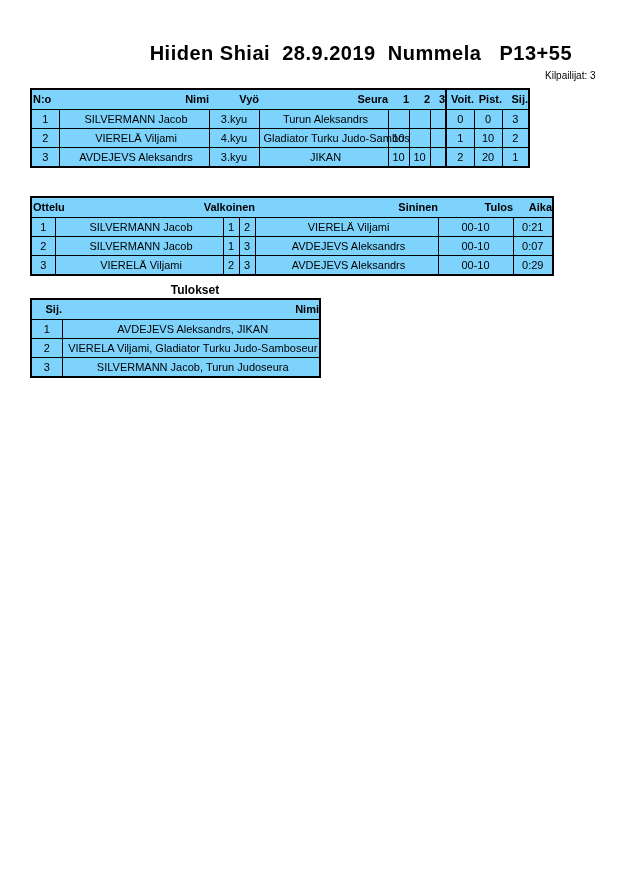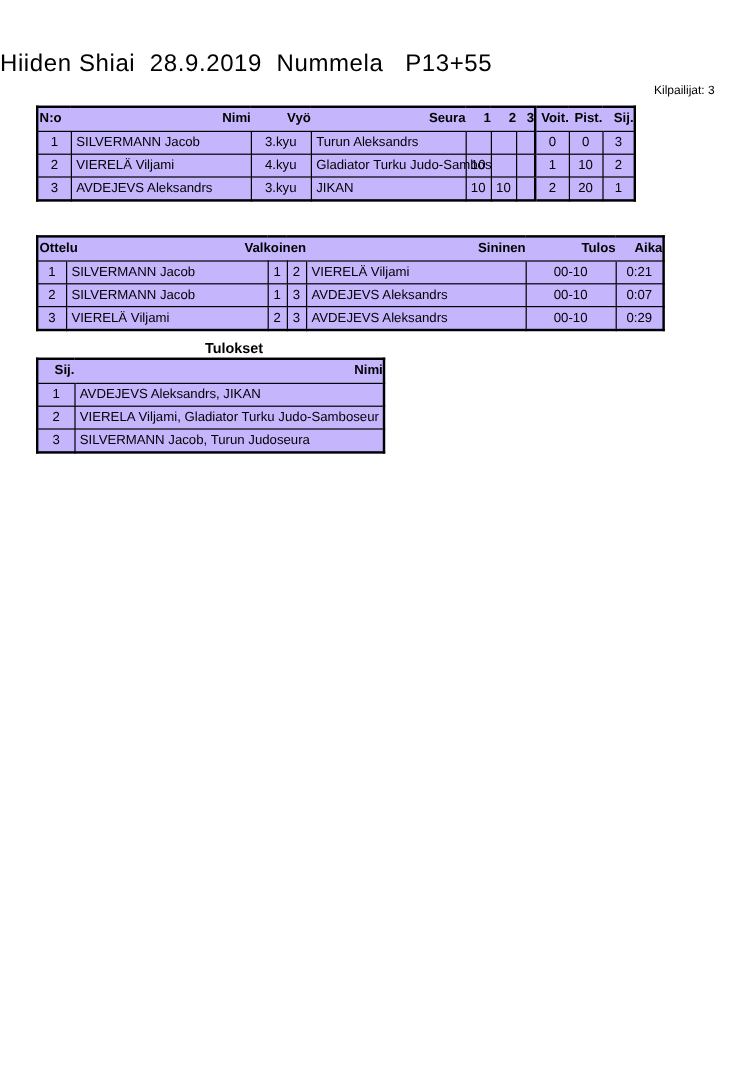--- a/index.html
+++ b/index.html
@@ -2,49 +2,49 @@
 <html><head>
 <meta charset="utf-8">
 <style>
   html,body { margin:0; padding:0; }
   body {
     width:630px; height:891px; background:#ffffff; position:relative;
     font-family:"Liberation Sans","DejaVu Sans",sans-serif; color:#000;
     overflow:hidden;
   }
   .title {
-    position:absolute; top:42px; left:0; width:572px; text-align:left;
-    font-size:20px; font-weight:normal; white-space:pre; letter-spacing:.5px;
+    position:absolute; top:42px; left:0; width:572px; text-align:right;
+    font-size:20px; font-weight:bold; white-space:pre; letter-spacing:.5px;
   }
   .section-heading {
     position:absolute; font-size:12px; font-weight:bold; text-align:center; width:200px;margin-top:19px;
   }
   #heading-kilpailijat { top:68px; left:140px; }
   #heading-ottelut    { top:177px; left:200px; }
   #heading-tulokset   { top:264px; left:95px;  }
   .count-label { position:absolute; top:70px; left:545px; font-size:10px; }
 
   table {
     border-collapse:collapse; table-layout:fixed;
-    position:absolute; background:#c4b5fd;
+    position:absolute; background:#7dd3fc;
   }
   #table-kilpailijat { left:30px; top:88px;  width:498px; }
   #table-ottelut     { left:30px; top:196px; width:522px; }
   #table-tulokset    { left:30px; top:298px; width:289px; }
 
   td, th {
     border:1px solid #000; font-size:11px; padding:0;
     height:18px; line-height:18px; overflow:hidden; white-space:nowrap;
   }
   th {
     height:19px; line-height:19px; font-size:11px; font-weight:bold;
     border-left:none; border-right:none; text-align:right; overflow:visible;
   }
   table { border:2px solid #000; }
-  .l { text-align:left; padding-left:4px; }
+  .l { text-align:center; padding-left:4px; }
   .c { text-align:center; }
   th.first-h { text-align:left; padding-left:1px; }
   .tsep { border-left:2px solid #000 !important; }
 
   td.seura-of { position:relative; overflow:visible; }
   td.seura-of .of-text {
     position:absolute; left:0; top:0; height:18px; line-height:18px;
     padding-left:4px; width:146px; white-space:nowrap; overflow:hidden;
   }
 </style>

